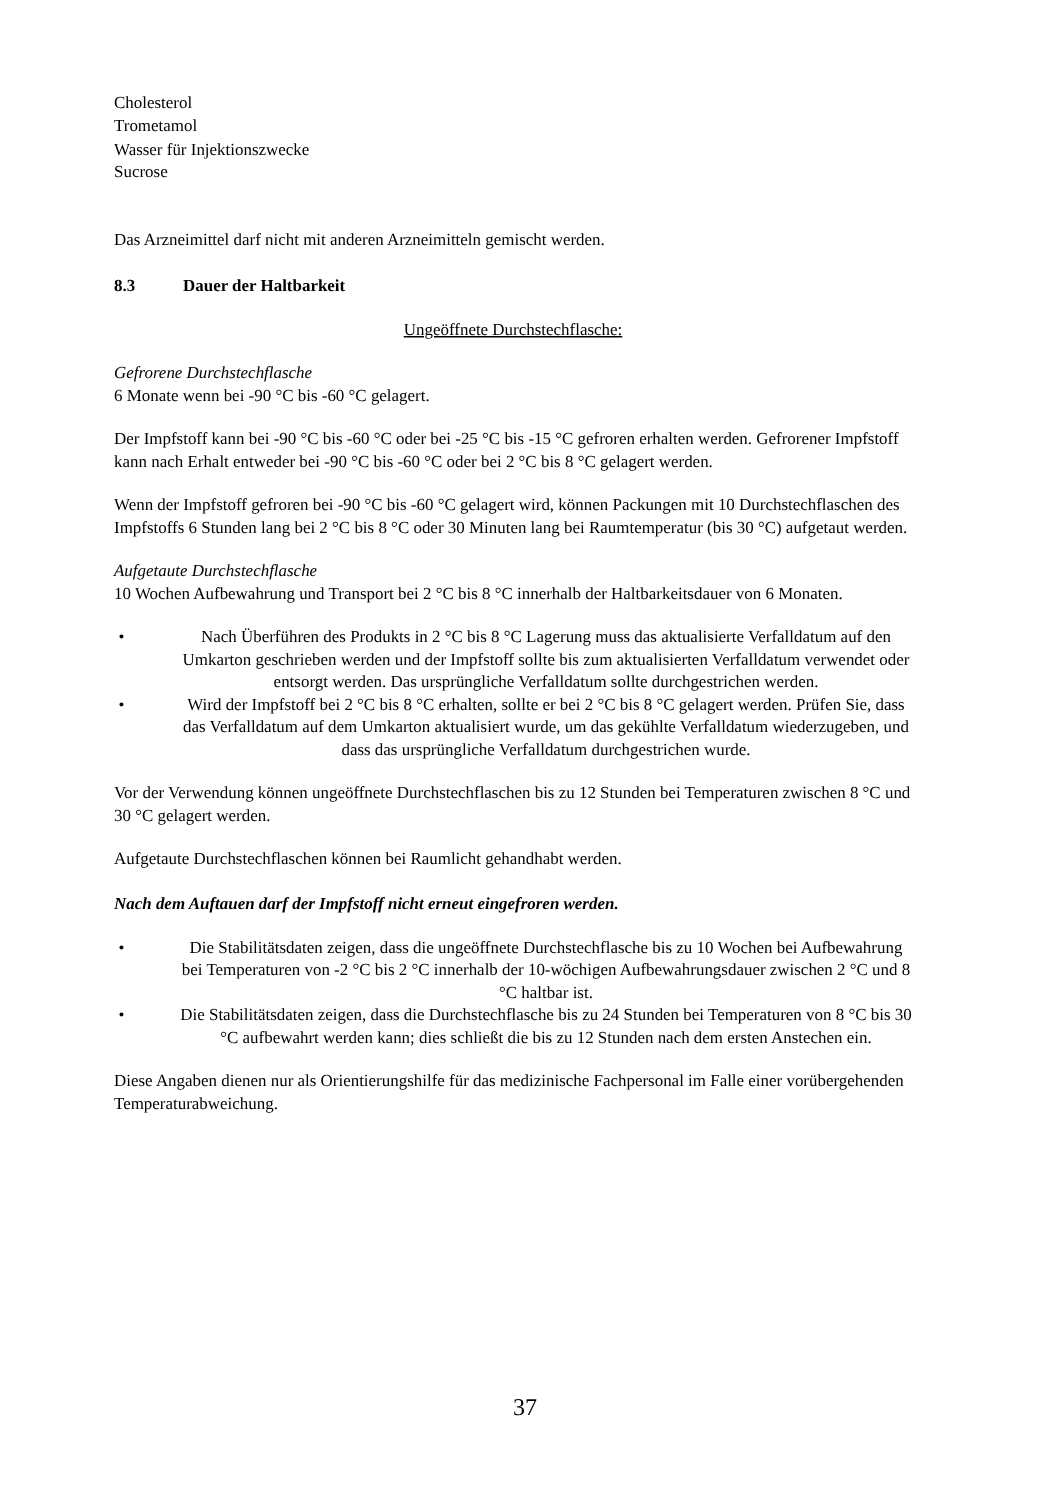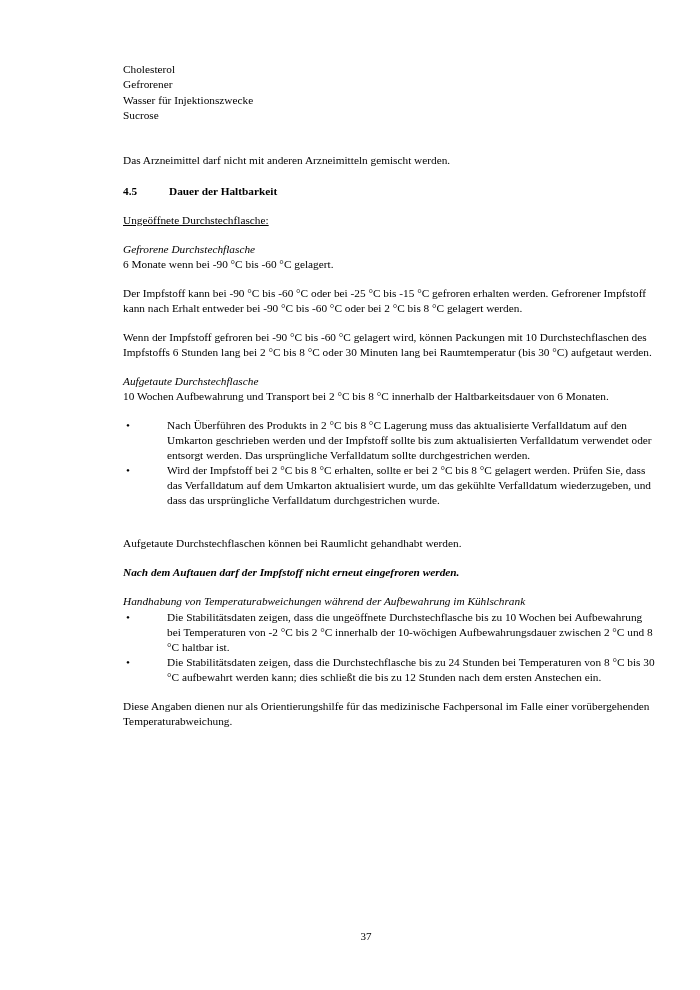--- a/index.html
+++ b/index.html
@@ -10,26 +10,26 @@
   body {
     width: 700px;
     height: 990px;
     font-family: "Liberation Serif", serif;
     color: #000000;
     position: relative;
     overflow: hidden;
   }
   .page {
     position: absolute;
-    left: 16px;
+    left: 0;
     top: 0;
     width: 564px;
     height: 990px;
     box-sizing: border-box;
-    padding: 62px 84px 0 107px;
+    padding: 62px 84px 0 76px;
   }
   .content {
     width: 532px;
     font-size: 11.3px;
     line-height: 1.33;
   }
   p {
     margin: 0;
   }
   .ingredient-list p {
@@ -44,20 +44,21 @@
   }
   .heading .num {
     width: 46px;
     flex: 0 0 46px;
   }
   .para {
     text-align: left;
   }
   .underline {
     text-decoration: underline;
+    text-align: center;
   }
   .italic {
     font-style: italic;
   }
   .bold {
     font-weight: bold;
     font-style: italic;
   }
   ul.bullets {
     margin: 0;
@@ -74,58 +75,59 @@
     width: 44px;
     text-align: left;
     padding-left: 3px;
     box-sizing: border-box;
     font-size: 11.3px;
     line-height: 1.33;
   }
   ul.bullets li .bullet-text {
     flex: 1 1 auto;
     line-height: 1.33;
+    text-align: center;
   }
   ul.bullets li + li {
     margin-top: 0px;
   }
   .footer {
     position: absolute;
     left: 0;
     top: 930px;
     width: 700px;
     text-align: center;
-    font-size: 11px;
+    font-size: 16px;
     font-family: "Liberation Serif", serif;
   }
 </style>
 </head>
 <body>
 
 <div class="page">
   <div class="content">
 
     <div class="ingredient-list">
       <p>Cholesterol</p>
-      <p>Gefrorener</p>
+      <p>Trometamol</p>
       <p>Wasser für Injektionszwecke</p>
       <p>Sucrose</p>
     </div>
 
     <div class="gap-lg"></div>
 
 
     <div class="gap-md"></div>
 
     <p class="para">Das Arzneimittel darf nicht mit anderen Arzneimitteln gemischt werden.</p>
 
     <div class="gap-lg"></div>
 
     <div class="heading">
-      <span class="num">4.5</span>
+      <span class="num">8.3</span>
       <span>Dauer der Haltbarkeit</span>
     </div>
 
     <div class="gap-md"></div>
 
     <p class="para underline">Ungeöffnete Durchstechflasche:</p>
 
     <div class="gap-md"></div>
 
     <p class="para italic">Gefrorene Durchstechflasche</p>
@@ -152,32 +154,32 @@
         <span class="bullet-text">Nach Überführen des Produkts in 2 °C bis 8 °C Lagerung muss das aktualisierte Verfalldatum auf den Umkarton geschrieben werden und der Impfstoff sollte bis zum aktualisierten Verfalldatum verwendet oder entsorgt werden. Das ursprüngliche Verfalldatum sollte durchgestrichen werden.</span>
       </li>
       <li>
         <span class="marker">•</span>
         <span class="bullet-text">Wird der Impfstoff bei 2 °C bis 8 °C erhalten, sollte er bei 2 °C bis 8 °C gelagert werden. Prüfen Sie, dass das Verfalldatum auf dem Umkarton aktualisiert wurde, um das gekühlte Verfalldatum wiederzugeben, und dass das ursprüngliche Verfalldatum durchgestrichen wurde.</span>
       </li>
     </ul>
 
     <div class="gap-md"></div>
 
+    <p class="para">Vor der Verwendung können ungeöffnete Durchstechflaschen bis zu 12 Stunden bei Temperaturen zwischen 8 °C und 30 °C gelagert werden.</p>
 
     <div class="gap-md"></div>
 
     <p class="para">Aufgetaute Durchstechflaschen können bei Raumlicht gehandhabt werden.</p>
 
     <div class="gap-md"></div>
 
     <p class="para bold">Nach dem Auftauen darf der Impfstoff nicht erneut eingefroren werden.</p>
 
     <div class="gap-md"></div>
 
-    <p class="para italic">Handhabung von Temperaturabweichungen während der Aufbewahrung im Kühlschrank</p>
 
     <ul class="bullets">
       <li>
         <span class="marker">•</span>
         <span class="bullet-text">Die Stabilitätsdaten zeigen, dass die ungeöffnete Durchstechflasche bis zu 10 Wochen bei Aufbewahrung bei Temperaturen von -2 °C bis 2 °C innerhalb der 10-wöchigen Aufbewahrungsdauer zwischen 2 °C und 8 °C haltbar ist.</span>
       </li>
       <li>
         <span class="marker">•</span>
         <span class="bullet-text">Die Stabilitätsdaten zeigen, dass die Durchstechflasche bis zu 24 Stunden bei Temperaturen von 8 °C bis 30 °C aufbewahrt werden kann; dies schließt die bis zu 12 Stunden nach dem ersten Anstechen ein.</span>
       </li>

